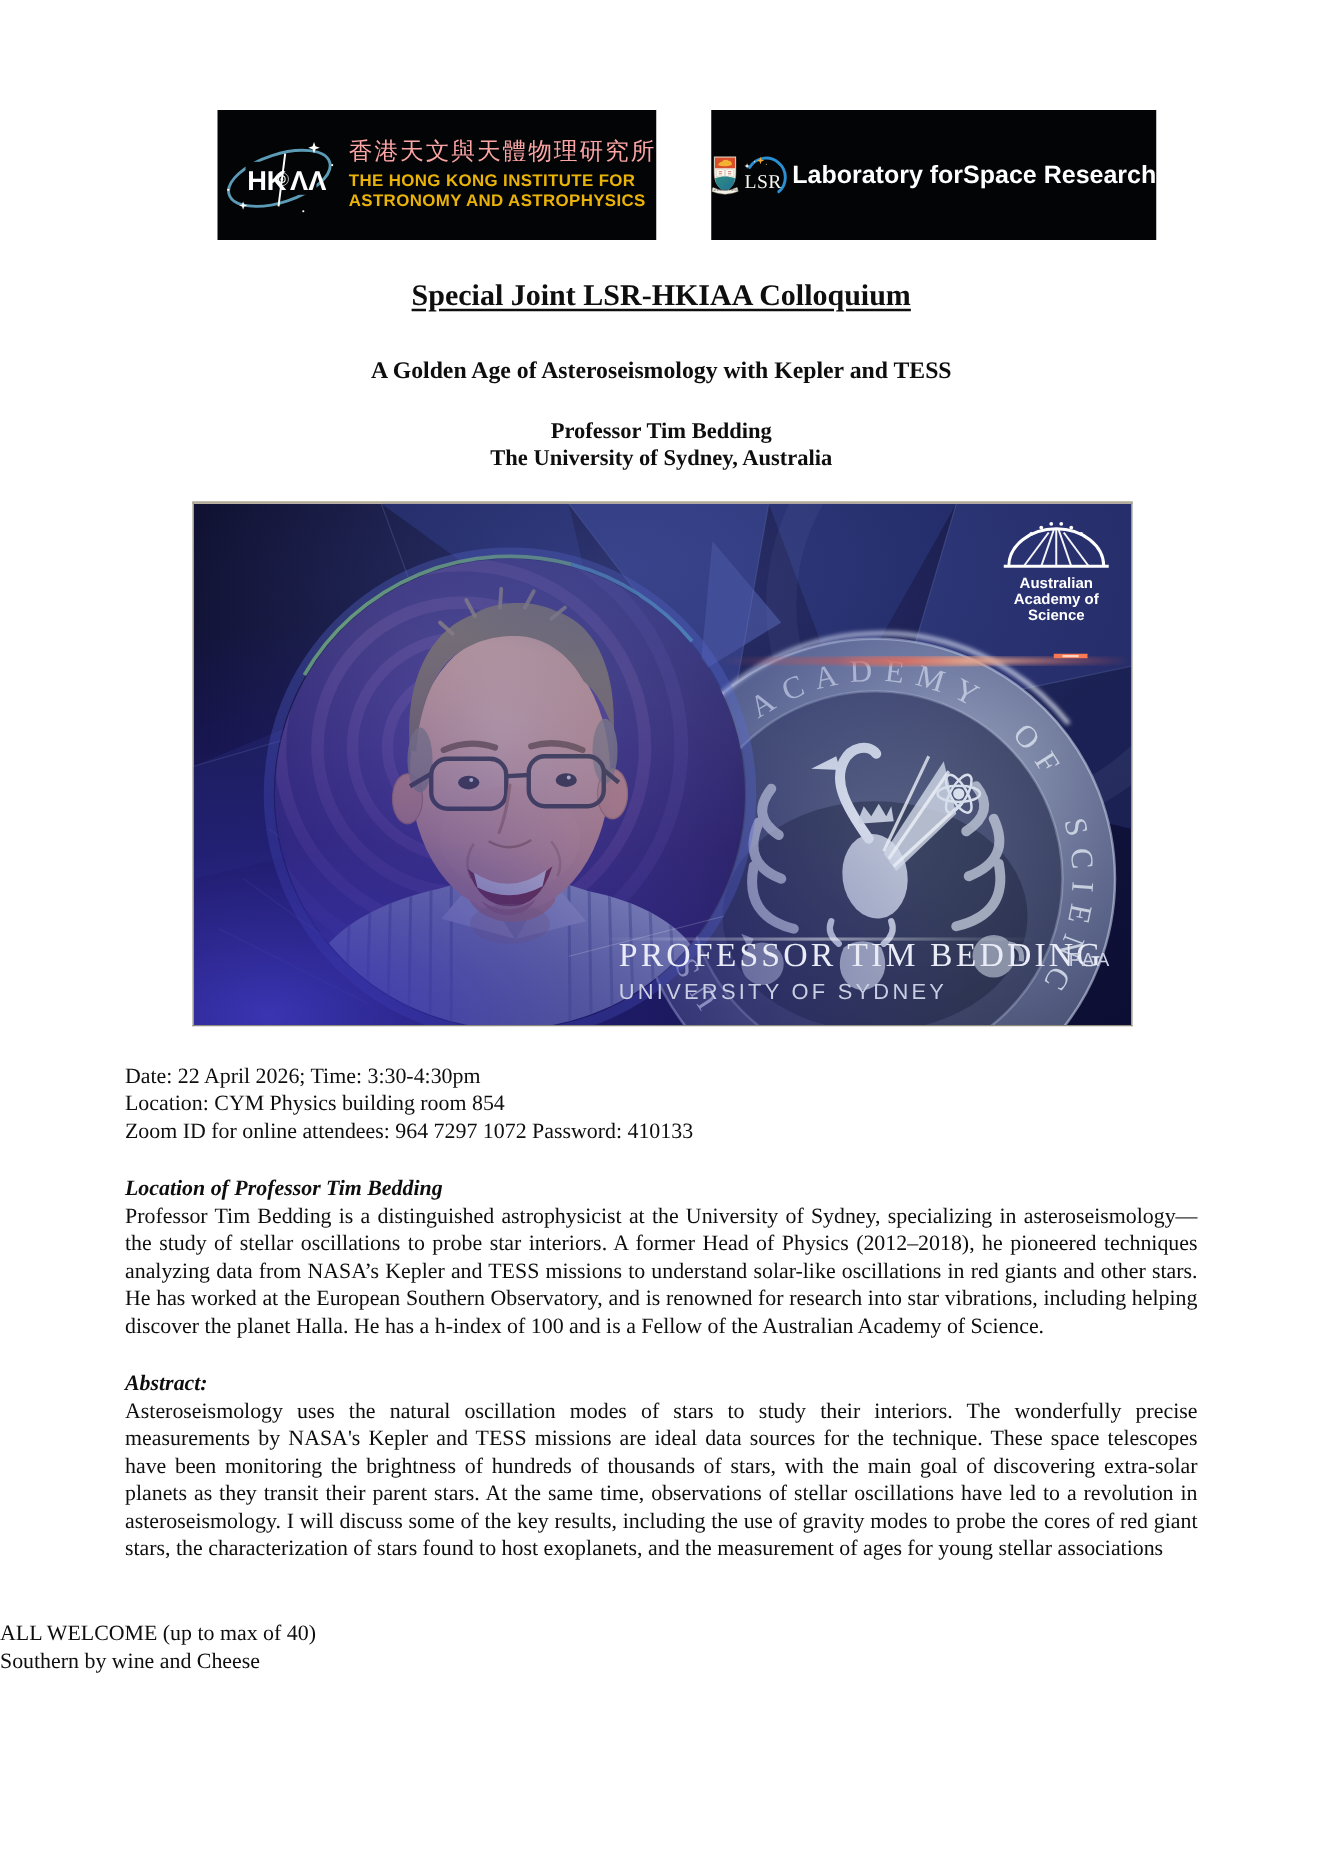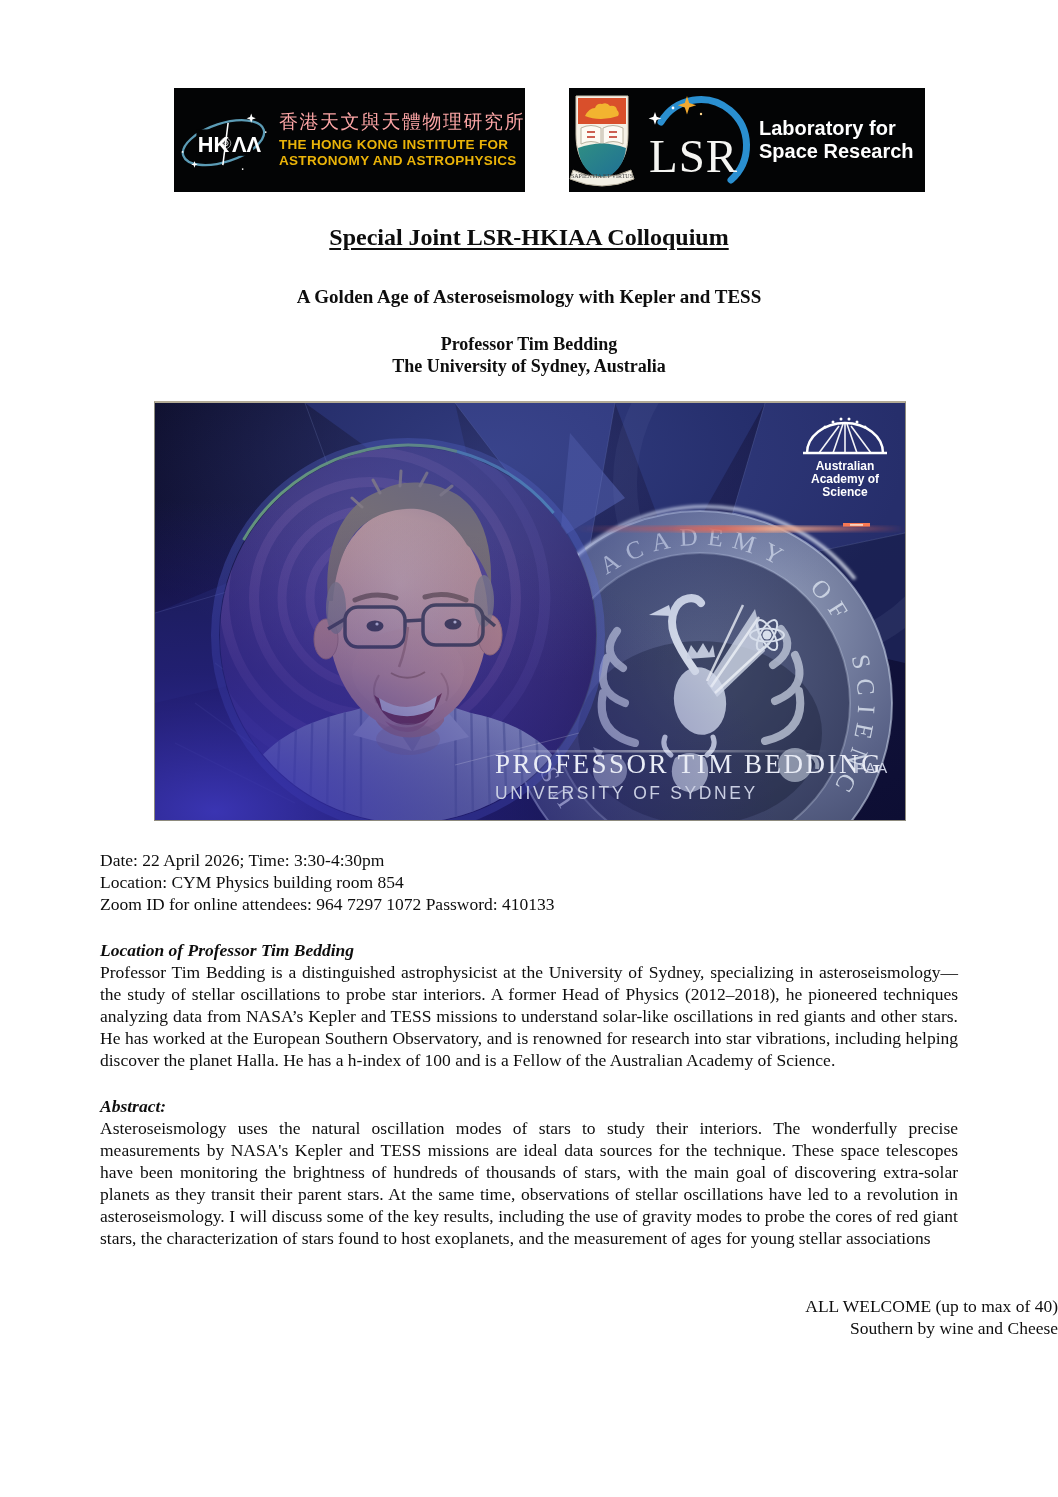--- a/index.html
+++ b/index.html
@@ -31,21 +31,21 @@
   .logo-lsr{width:356px;}
   .hkiaa-textcol{display:flex;flex-direction:column;justify-content:center;margin-left:6px;}
   .hkiaa-chinese{
     font-family:"Liberation Sans", sans-serif;
     color:#fca5a5;font-size:19px;letter-spacing:1.5px;line-height:22px;margin-bottom:4px;white-space:nowrap;
   }
   .hkiaa-eng{
     font-family:"Liberation Sans", sans-serif;
     color:#eab308;font-size:13.5px;font-weight:bold;letter-spacing:.3px;line-height:16.5px;white-space:nowrap;
   }
-  .lsr-textcol{display:flex;flex-direction:column;justify-content:flex-start;margin-left:2px;}
+  .lsr-textcol{display:flex;flex-direction:row;justify-content:flex-start;margin-left:2px;}
   .lsr-label{
     font-family:"Liberation Sans", sans-serif;
     color:#ffffff;font-size:20px;font-weight:bold;line-height:23px;white-space:nowrap;
   }
   
   .title{
     margin:30px 0 0 0;
     text-align:center;
     font-size:24px;
     font-weight:bold;
@@ -94,21 +94,21 @@
   .section-heading{
     font-weight:bold;
     font-style:italic;
   }
   .section p{
     margin:0;
     text-align:justify;
   }
   .footer-block{
     margin-top:46px;
-    text-align:right;
+    text-align:left;
     font-size:17.5px;
     line-height:22px;
   }
 </style>
 </head>
 <body>
 
 <div class="page">
 
   <div class="logos-row">

